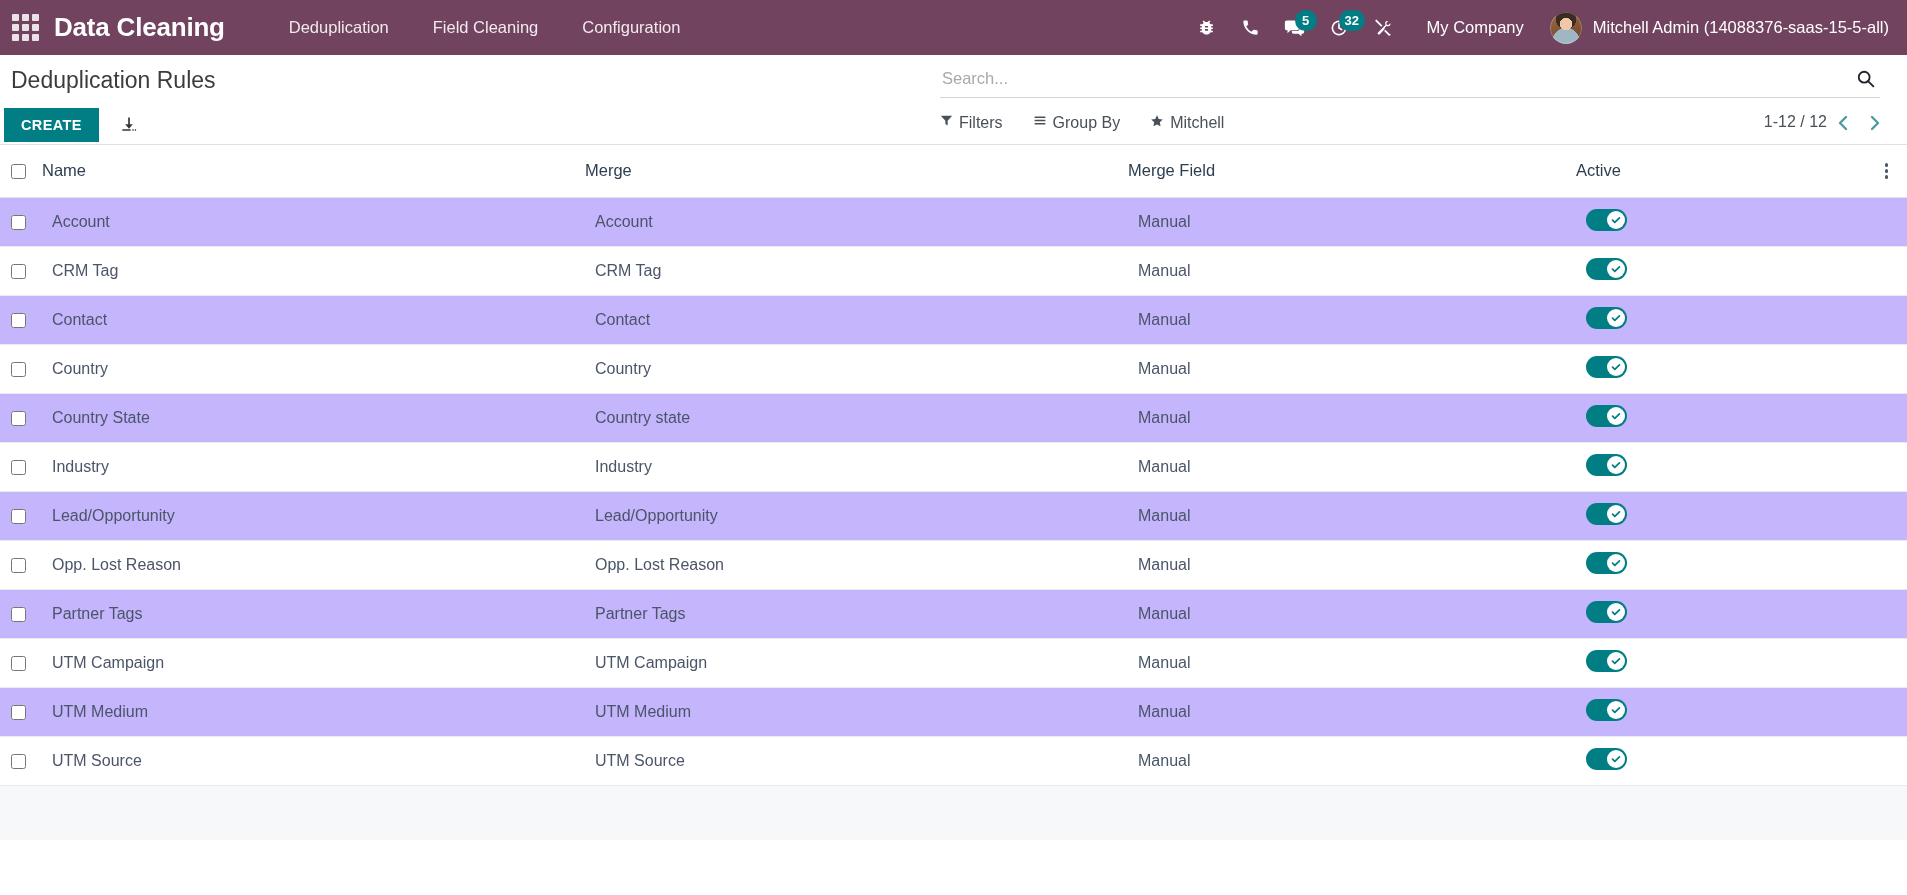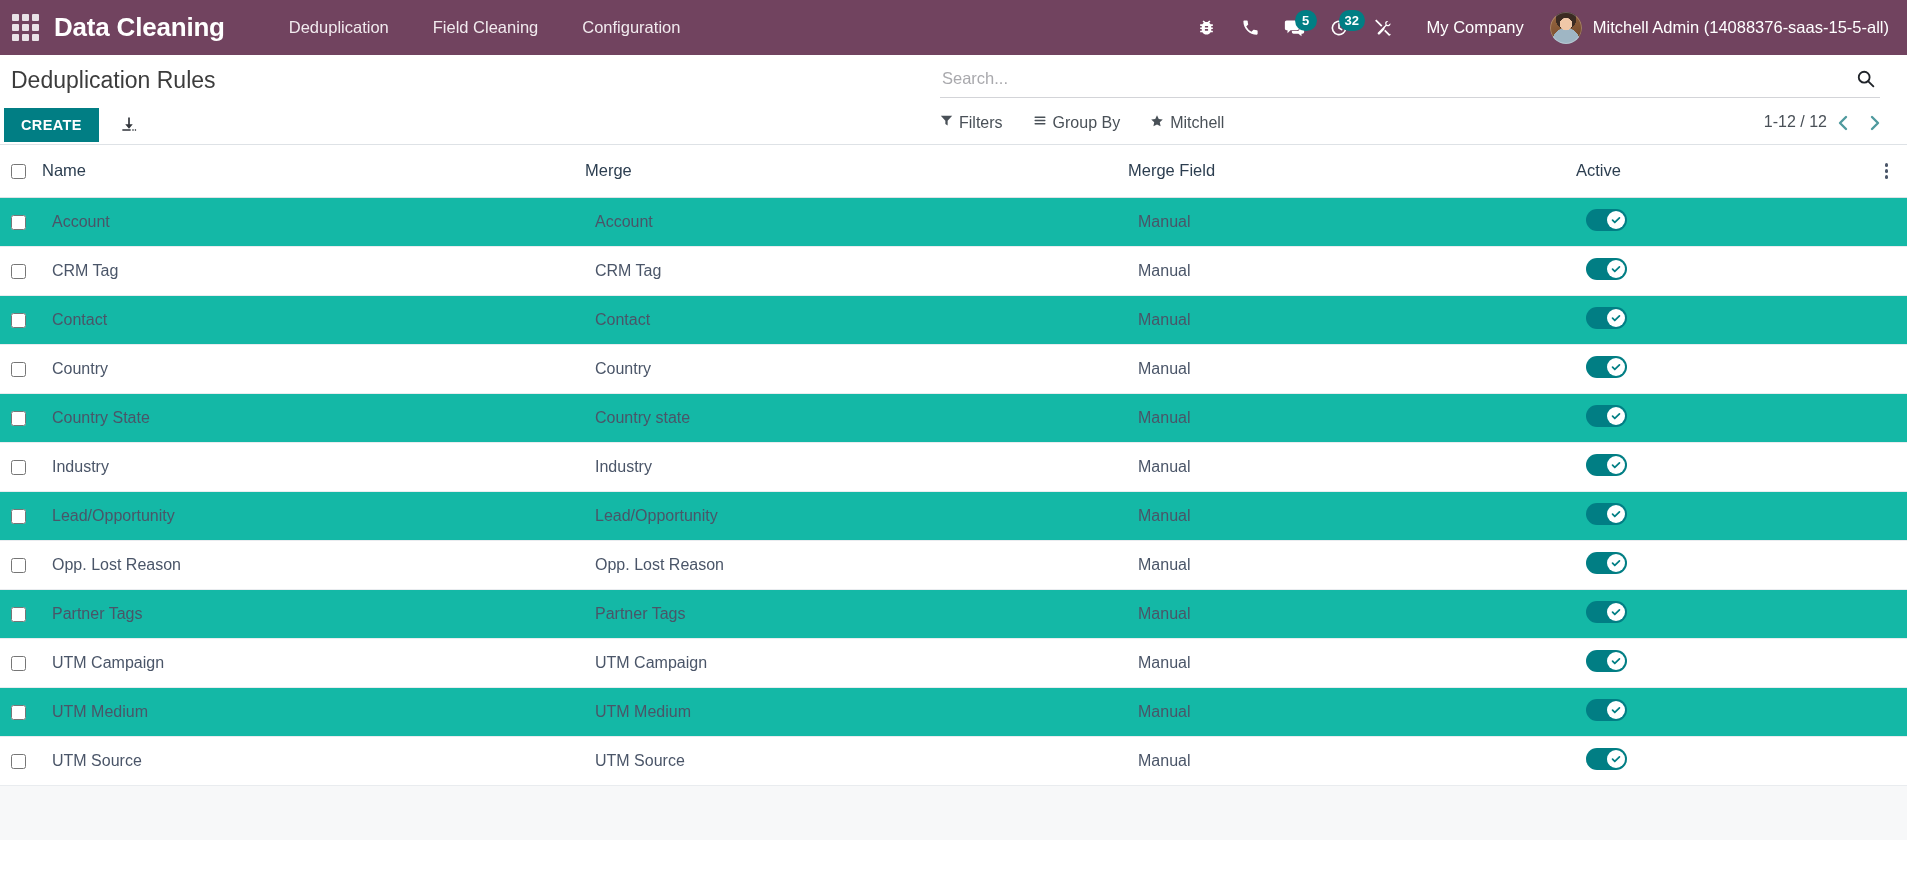--- a/index.html
+++ b/index.html
@@ -219,21 +219,21 @@
     vertical-align: middle;
   }
   table.list td {
     font-size: 16px;
     color: #4a5568;
     padding: 0;
     height: 49px;
     border-bottom: 1px solid #e9ecef;
     vertical-align: middle;
   }
-  tr.row-even td { background: #14b8a6; }
+  tr.row-even td { background: #c4b5fd; }
   tr.row-odd td  { background: #ffffff; }
 
   .col-check { width: 42px; padding-left: 11px !important; }
   .col-name  { width: 543px; }
   .col-model { width: 543px; }
   .col-merge { width: 448px; }
   .col-active{ width: 290px; }
   .col-opt   { width: 41px; }
 
   .cell-pad { padding-left: 10px; }

